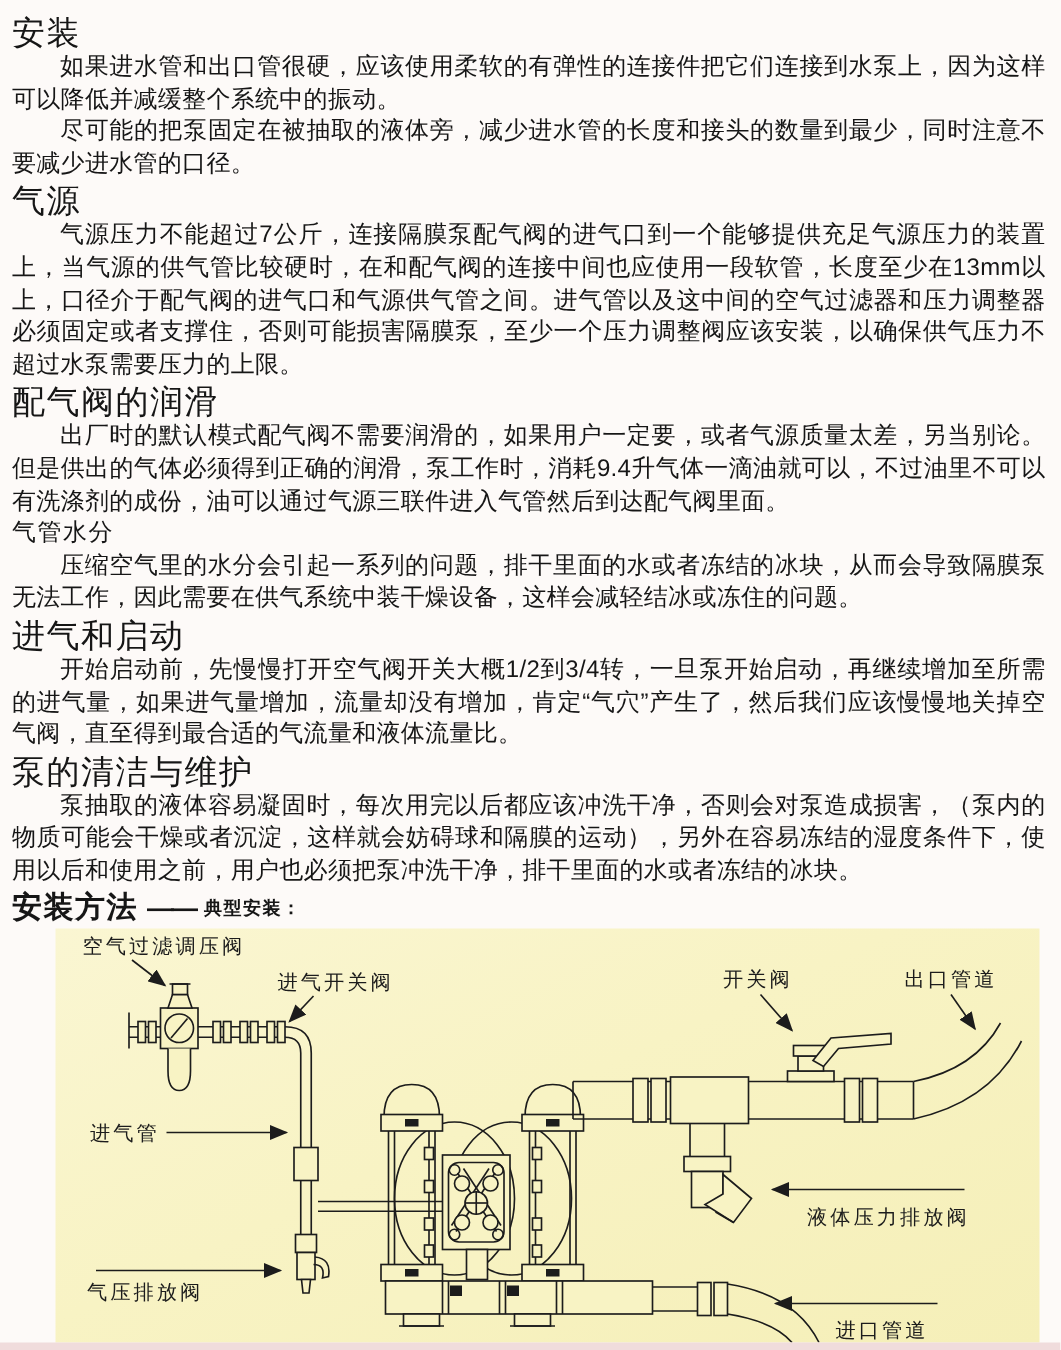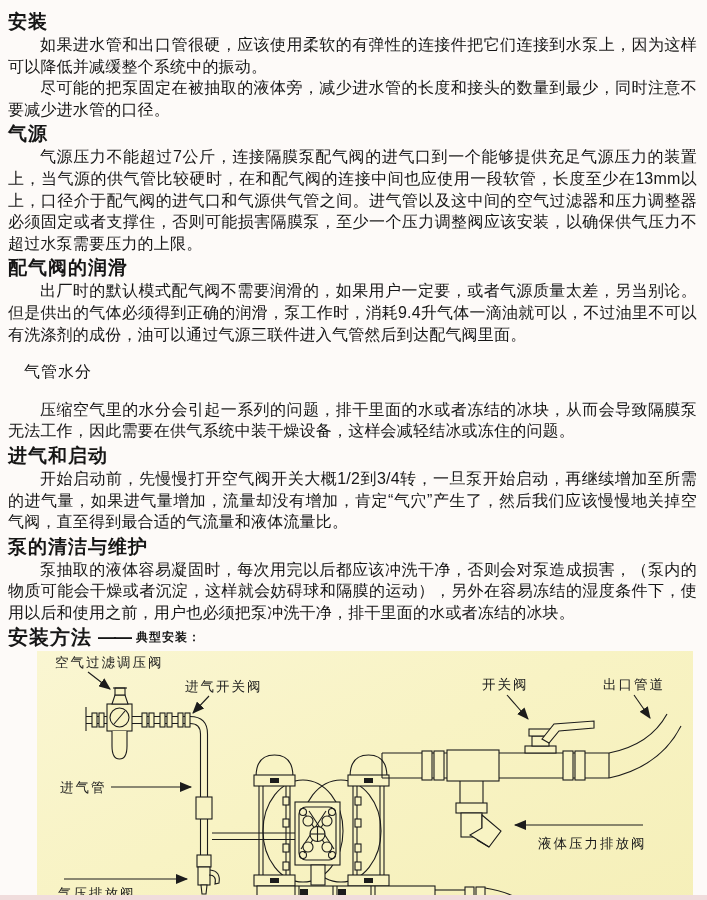--- a/index.html
+++ b/index.html
@@ -3,22 +3,22 @@
 <meta charset="utf-8">
 <style>
   html,body{margin:0;padding:0;}
   body{
     width:707px;height:900px;overflow:hidden;position:relative;
     background:#fdfaf8;
     font-family:"Liberation Sans","DejaVu Sans",sans-serif;
     color:#161616;
   }
   .content{padding:8px 10px 0 8px;font-size:16px;line-height:21.6px;}
-  .h-major{font-size:19px;line-height:23px;margin:2px 0 1px;font-weight:bold;letter-spacing:1px;}
-  .h-minor{font-size:16px;line-height:21.6px;margin:16px;font-weight:normal;letter-spacing:1px;}
+  .h-major{font-size:22px;line-height:23px;margin:2px 0 1px;font-weight:normal;letter-spacing:1px;}
+  .h-minor{font-size:16px;line-height:21.6px;margin:0;font-weight:normal;letter-spacing:1px;}
   .content p{margin:0;text-indent:2em;text-align:justify;letter-spacing:0.2px;}
   .method-line{margin:4px 0 2px;display:flex;align-items:flex-end;gap:6px;}
   .method-title{font-size:20px;font-weight:bold;letter-spacing:1px;}
   .method-dash{font-size:18px;font-weight:bold;letter-spacing:-2px;}
   .method-sub{font-size:12px;font-weight:bold;letter-spacing:1px;}
   .diagram{
     margin:2px 14px 16px 37px;width:656px;height:276px;
     background:linear-gradient(155deg,#faf6d2 0%,#f8f3c4 45%,#f5efb8 100%);
     position:relative;
   }

